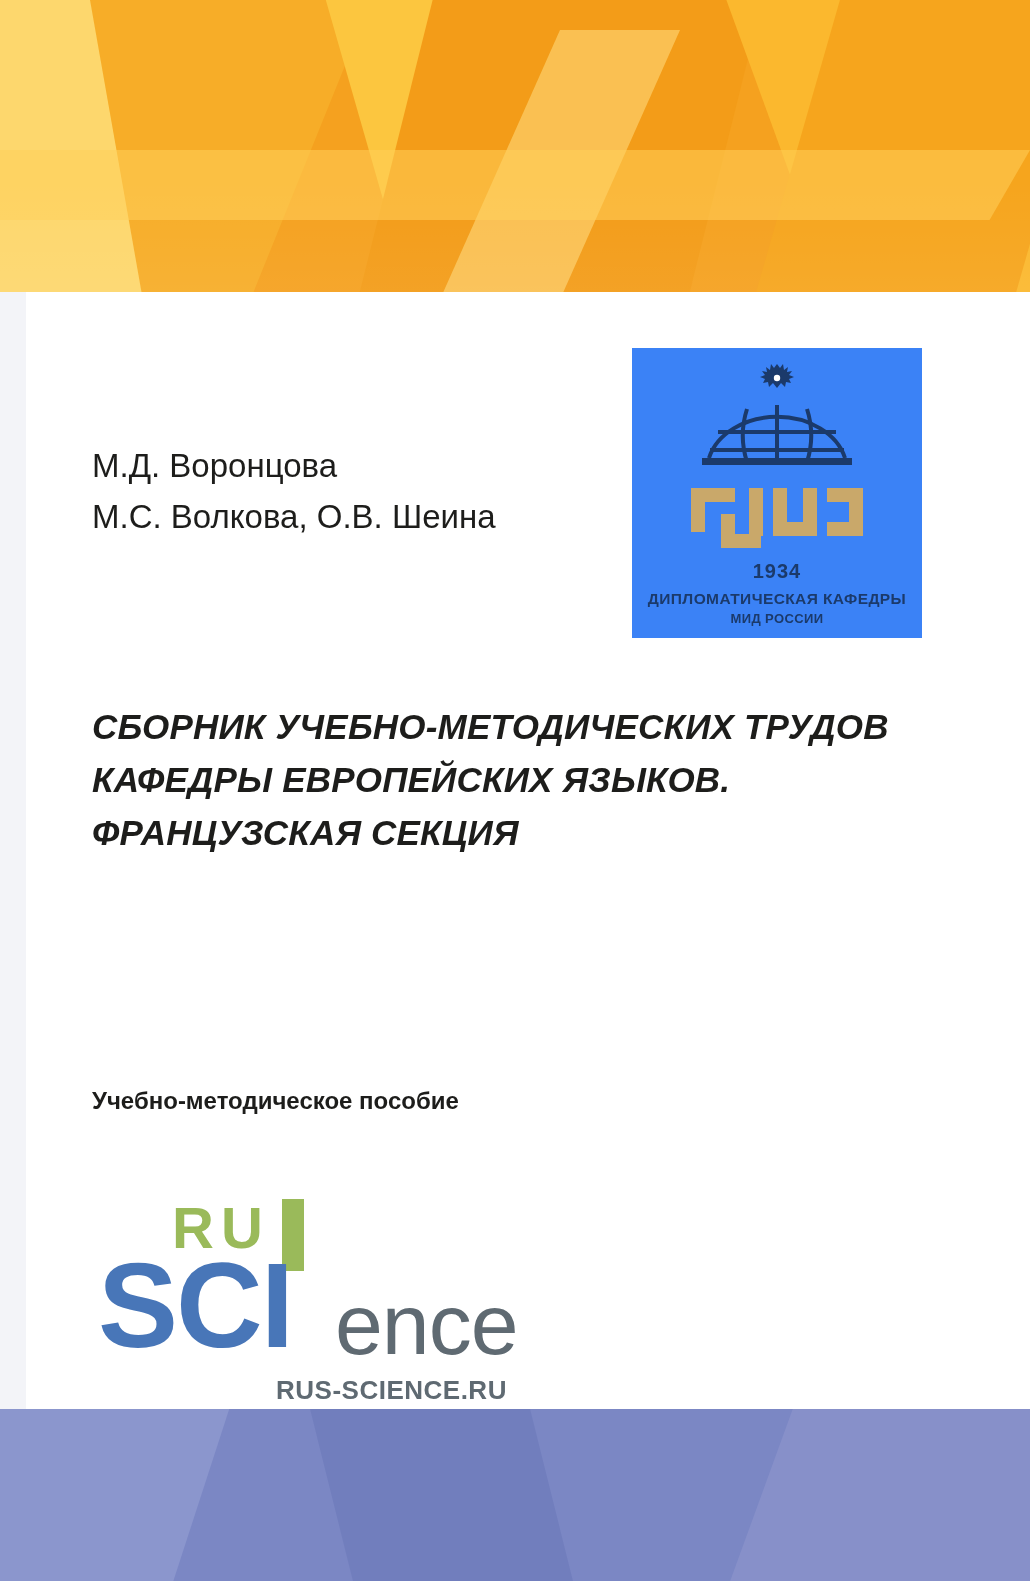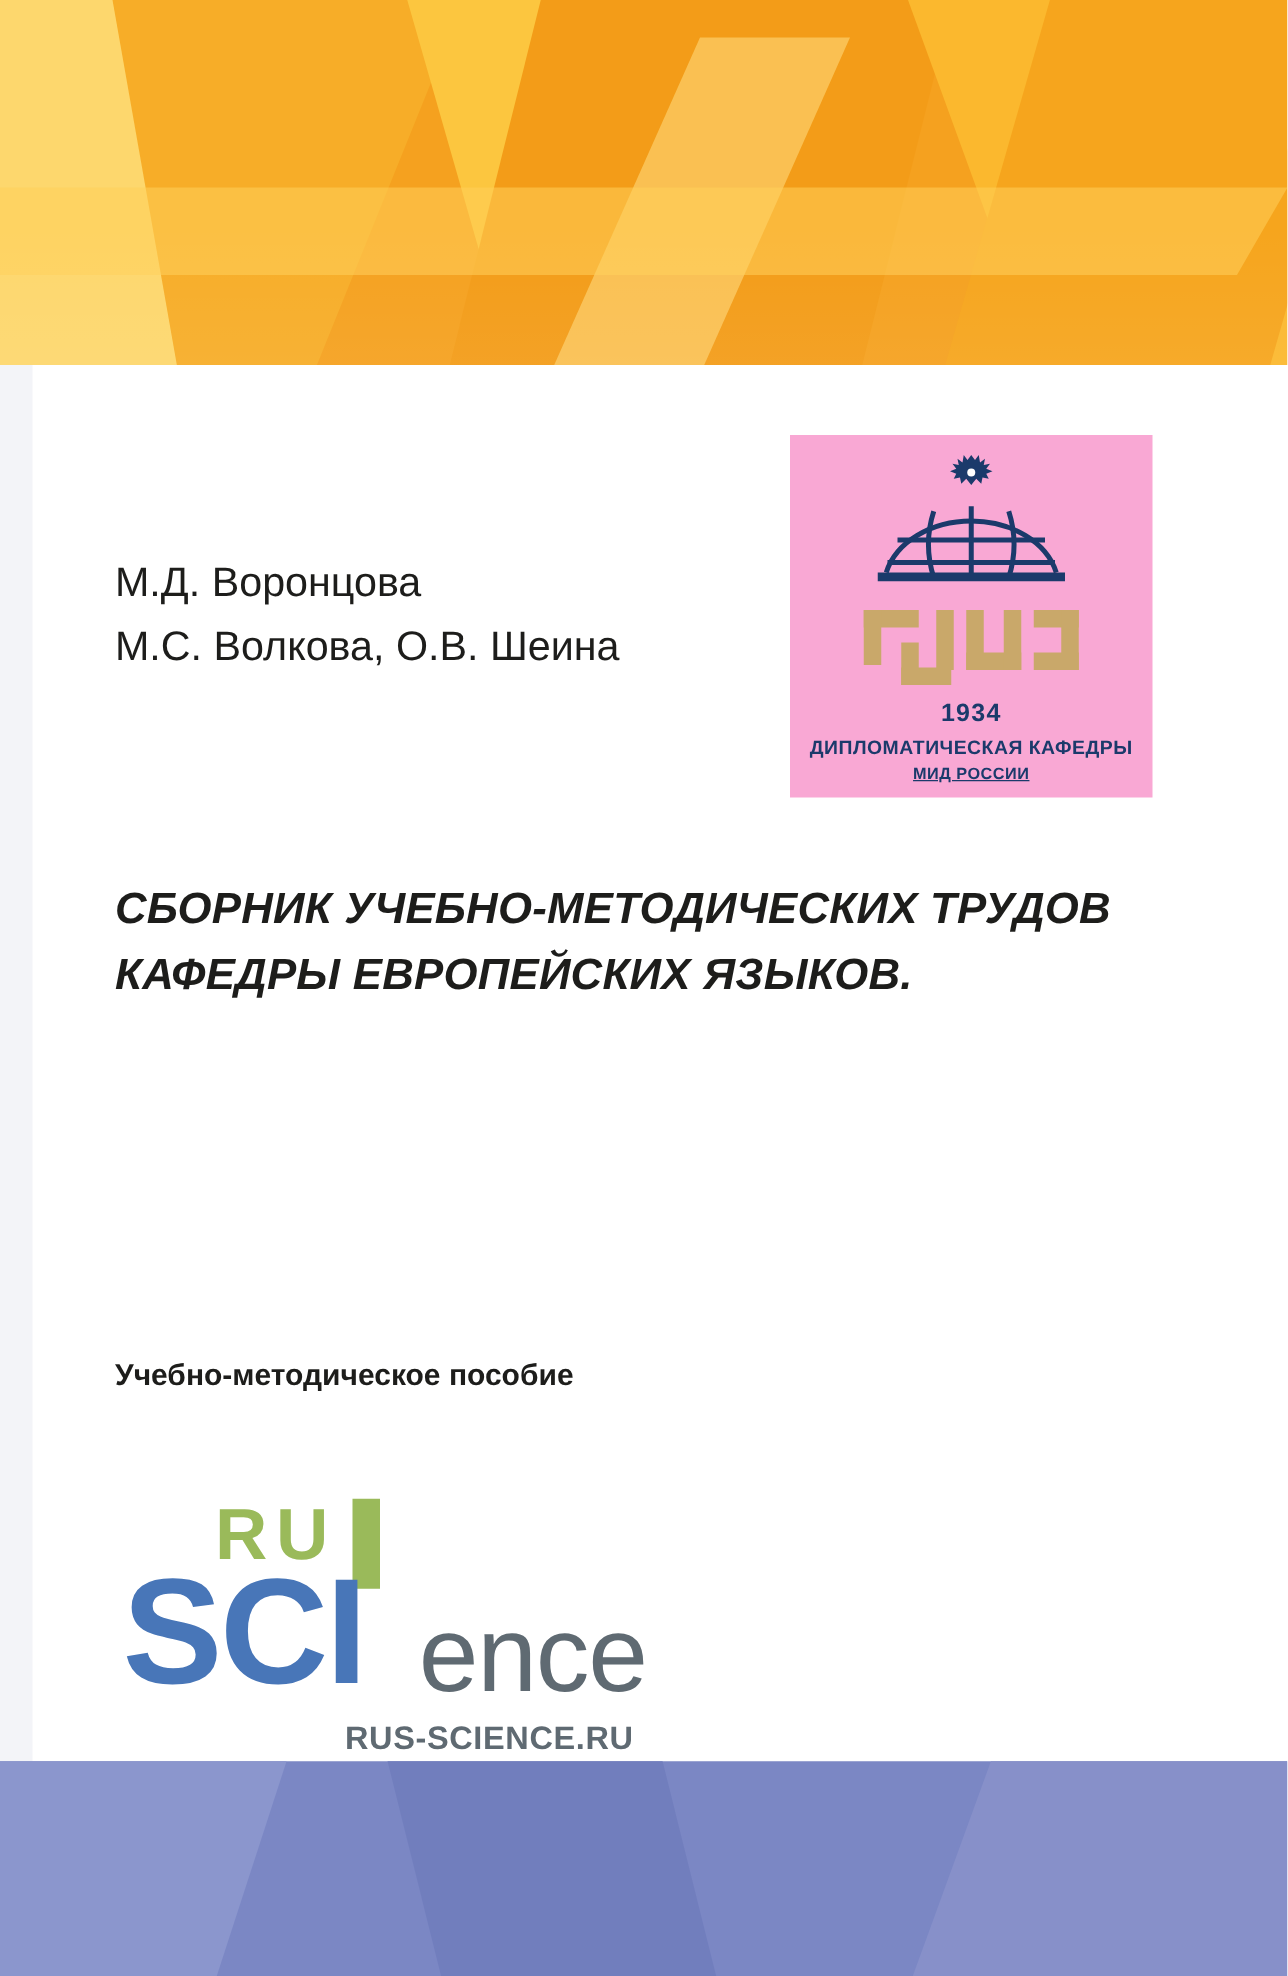--- a/index.html
+++ b/index.html
@@ -146,21 +146,21 @@
   }
   .authors div { white-space: nowrap; }
 
   
   .emblem {
     position: absolute;
     left: 632px;
     top: 348px;
     width: 290px;
     height: 290px;
-    background: #f9a8d4;
+    background: #3b82f6;
     display: flex;
     flex-direction: column;
     align-items: center;
     justify-content: flex-start;
     padding-top: 14px;
     box-sizing: border-box;
   }
   .emblem-crest {
     width: 40px;
     height: 34px;
@@ -193,21 +193,20 @@
     color: #1b3a6b;
     letter-spacing: .4px;
     margin-top: 7px;
   }
   .emblem-line2 {
     font-size: 13px;
     font-weight: bold;
     color: #1b3a6b;
     letter-spacing: .4px;
     margin-top: 3px;
-    text-decoration: underline;
   }
 
   
   .title {
     position: absolute;
     left: 92px;
     top: 700px;
     width: 850px;
     color: #1d1d1b;
     font-size: 35px;
@@ -347,20 +346,21 @@
       </svg>
     </div>
     <div class="emblem-year">1934</div>
     <div class="emblem-line1">ДИПЛОМАТИЧЕСКАЯ КАФЕДРЫ</div>
     <div class="emblem-line2">МИД РОССИИ</div>
   </div>
 
   <div class="title">
     <div>СБОРНИК УЧЕБНО-МЕТОДИЧЕСКИХ ТРУДОВ</div>
     <div>КАФЕДРЫ ЕВРОПЕЙСКИХ ЯЗЫКОВ.</div>
+    <div>ФРАНЦУЗСКАЯ СЕКЦИЯ</div>
   </div>
 
   <div class="subtitle">Учебно-методическое пособие</div>
 
   <div class="publisher">
     <div class="pub-ru">RU</div>
     <div class="pub-ibar"></div>
     <div class="pub-sci">SCI</div>
     <div class="pub-ence">ence</div>
     <div class="pub-url">RUS-SCIENCE.RU</div>

